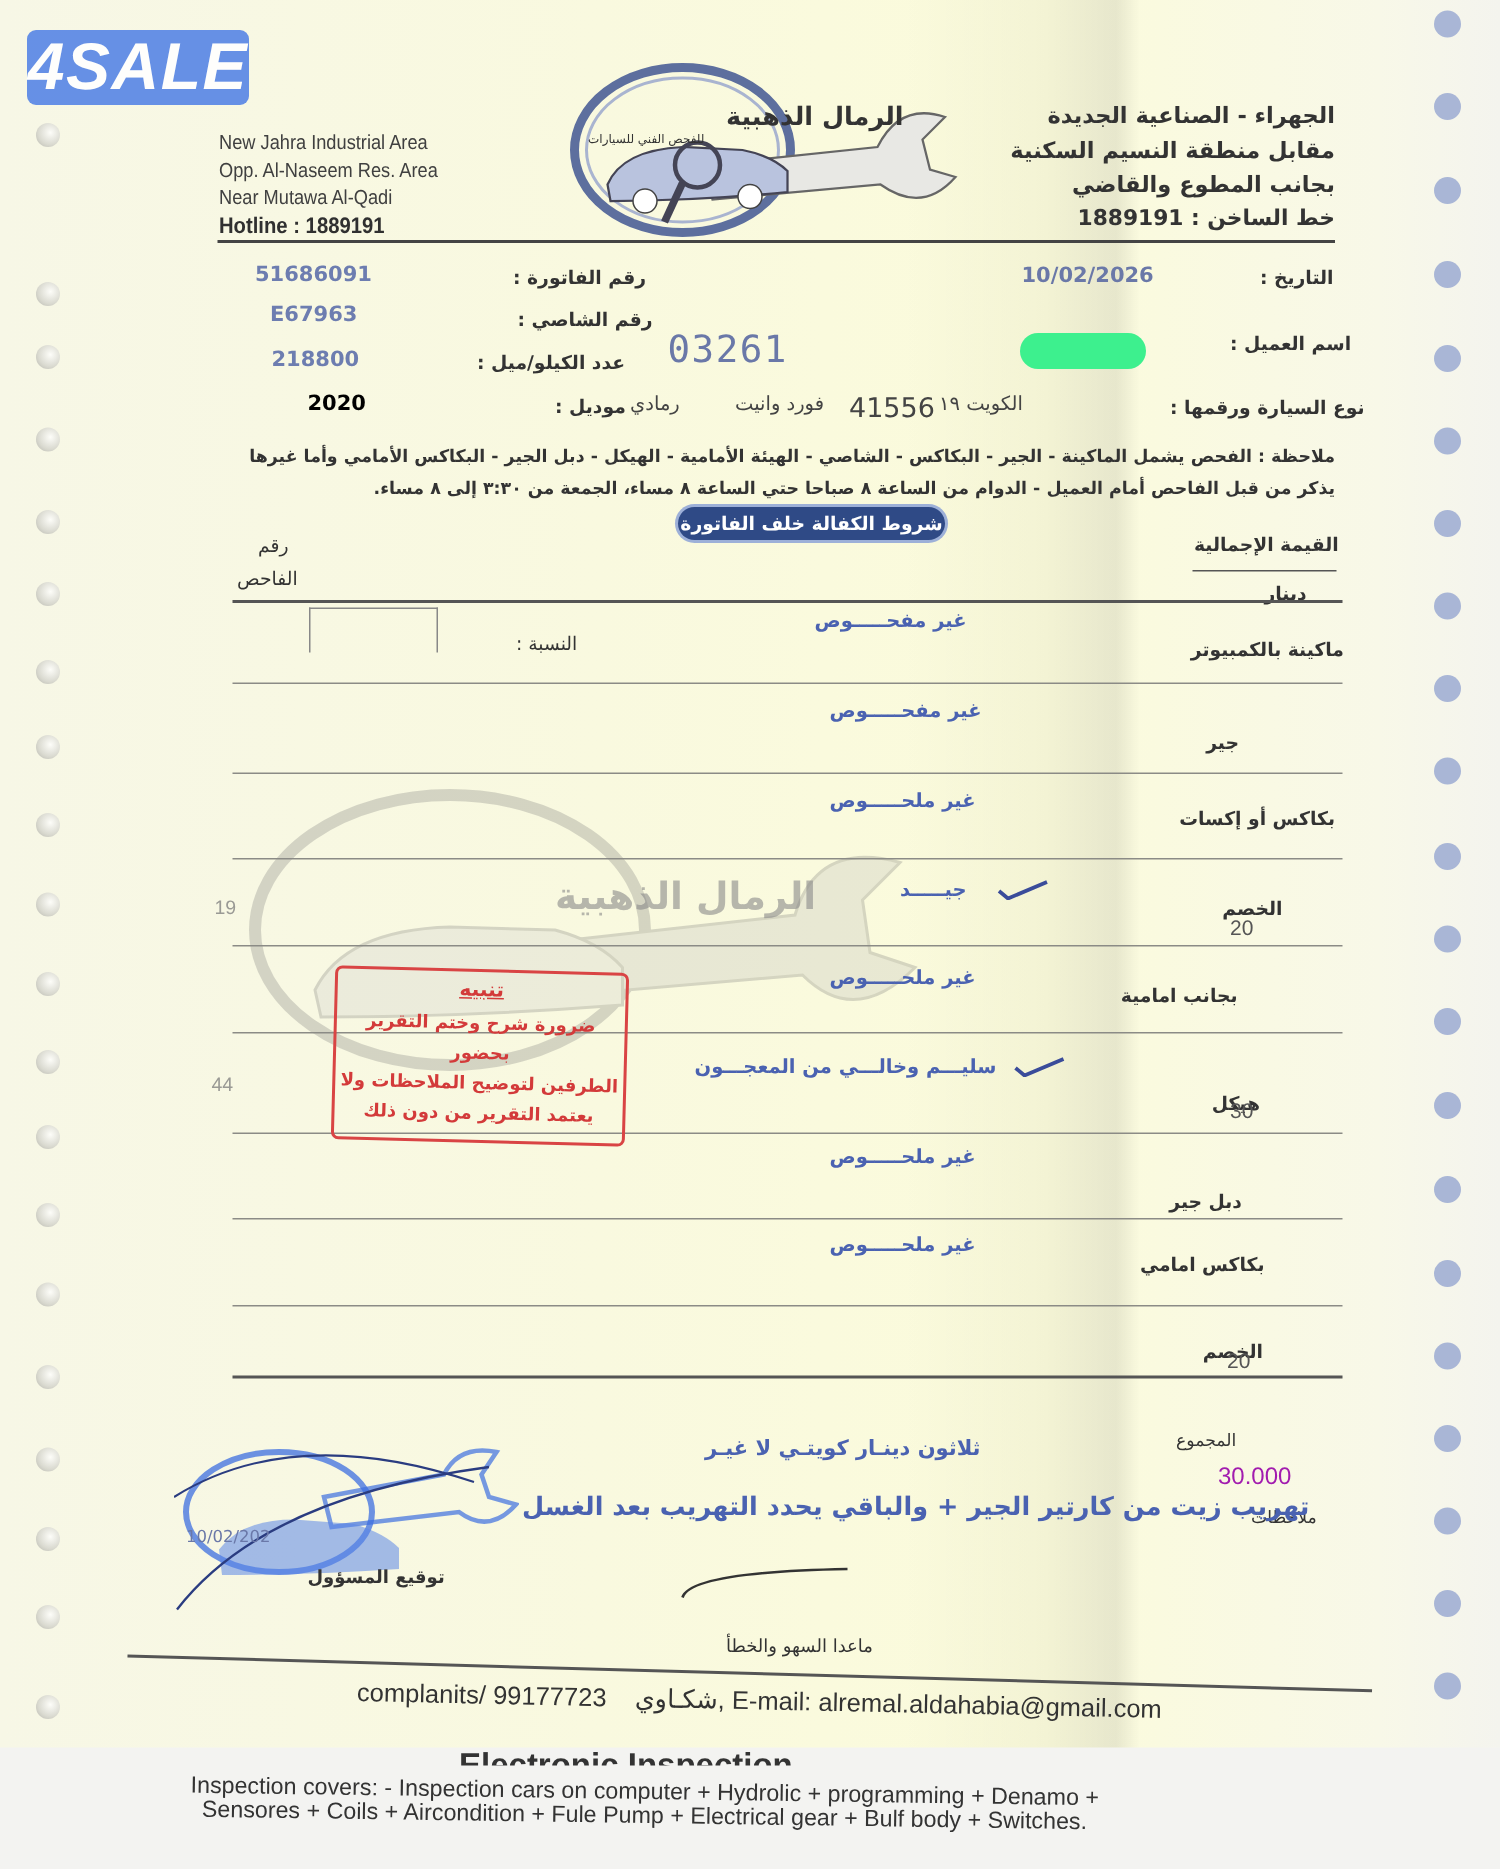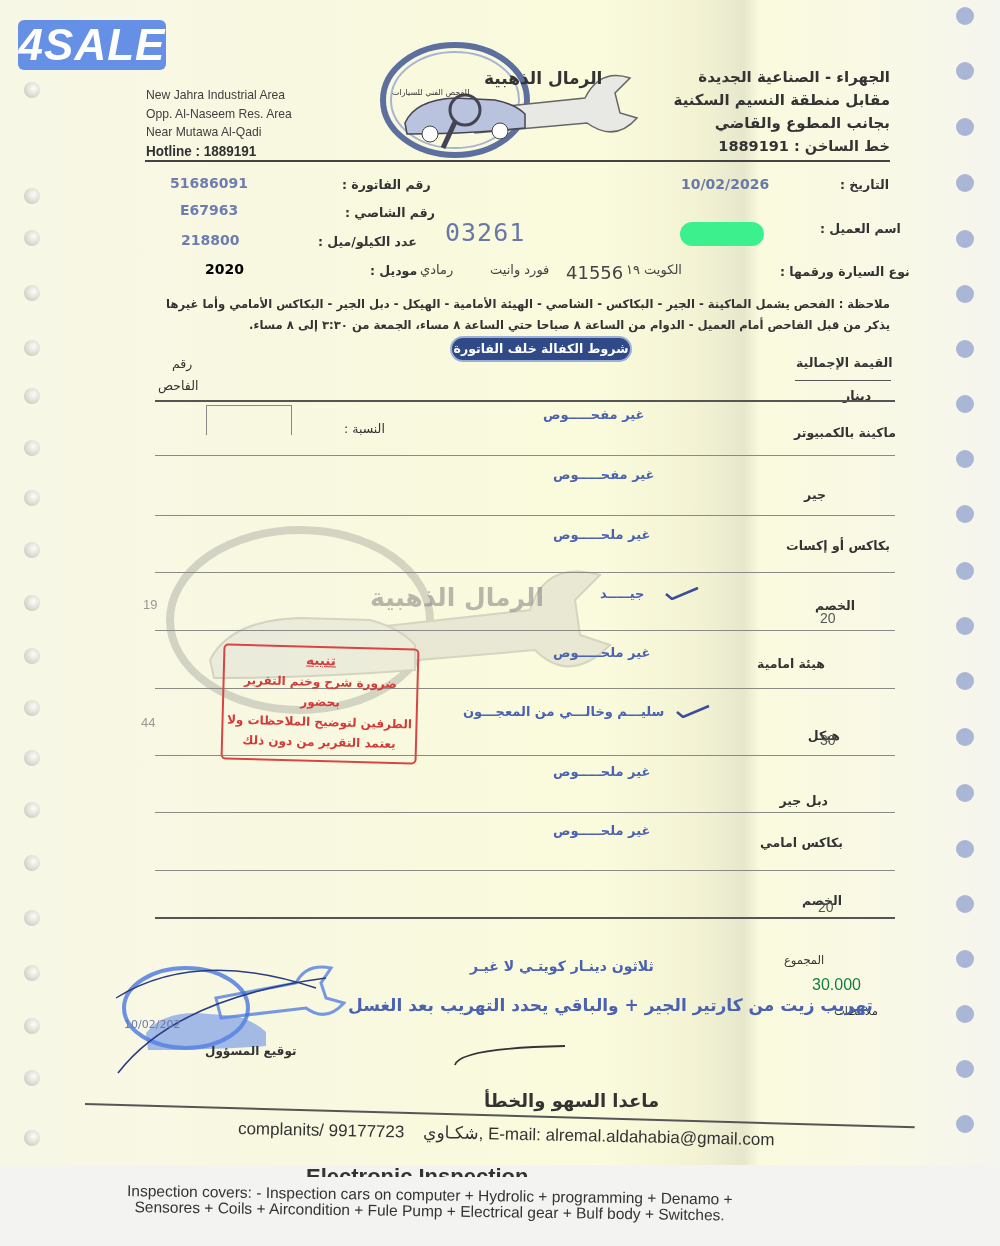--- a/index.html
+++ b/index.html
@@ -73,28 +73,28 @@
 
   .watermark { position: absolute; left: 150px; top: 520px; width: 500px; height: 200px; opacity: 0.28; }
   .wm-text { position: absolute; left: 370px; top: 583px; font-size: 25px; font-weight: bold; color: #8a8a8a; direction: rtl; opacity: 0.6; }
 
   .stamp-red { position: absolute; left: 222px; top: 646px; width: 196px; height: 116px; border: 2.5px solid #d94444; border-radius: 5px;
     transform: rotate(1.5deg); color: #d33a3a; direction: rtl; text-align: center; font-weight: bold; }
   .stamp-red .t { font-size: 13.5px; text-decoration: underline; margin-top: 4px; }
   .stamp-red .b { font-size: 12px; line-height: 20px; margin-top: 4px; }
 
   .total-lbl { position: absolute; direction: rtl; font-size: 11.5px; color: #333; }
-  .total-val { position: absolute; left: 812px; top: 976px; font-size: 16px; color: #15803d; font-family: "Liberation Sans", sans-serif; }
+  .total-val { position: absolute; left: 812px; top: 976px; font-size: 16px; color: #a21caf; font-family: "Liberation Sans", sans-serif; }
   .words { position: absolute; direction: rtl; font-size: 14px; font-weight: bold; color: #4a62b1; white-space: nowrap; }
 
   .stamp-blue { position: absolute; left: 116px; top: 958px; width: 230px; height: 120px; }
   .sig-lbl { position: absolute; left: 205px; top: 1044px; direction: rtl; font-size: 12px; font-weight: bold; color: #333; }
   .stamp-date { position: absolute; left: 124px; top: 1018px; font-size: 11px; color: #6a78a8; }
 
-  .except { position: absolute; left: 484px; top: 1090px; direction: rtl; font-size: 18px; font-weight: bold; color: #333; }
+  .except { position: absolute; left: 484px; top: 1090px; direction: rtl; font-size: 12px; font-weight: normal; color: #333; }
   .bottom-rule { position: absolute; left: 85px; top: 1103px; width: 830px; height: 2px; background: #555; transform: rotate(1.6deg); transform-origin: left center; }
   .contact { position: absolute; left: 238px; top: 1118px; font-family: "Liberation Sans", sans-serif; font-size: 17px; color: #333; white-space: nowrap; transform: rotate(1.2deg); transform-origin: left center; }
   .contact .ar { direction: rtl; unicode-bidi: embed; }
 
   .einsp-title { position: absolute; left: 306px; top: 1166px; font-family: "Liberation Sans", sans-serif; font-size: 22px; font-weight: bold; color: #333; height: 11px; overflow: hidden; line-height: 22px; }
   .einsp { position: absolute; left: 50px; top: 1182px; width: 760px; font-family: "Liberation Sans", sans-serif; font-size: 15.5px; color: #333; line-height: 16px; transform: rotate(0.8deg); transform-origin: left top; text-align: center; }
 </style>
 </head>
 <body>
 
@@ -237,21 +237,21 @@
 <svg class="check" style="left:664px;top:586px" viewBox="0 0 36 14">
     <path d="M2 8 L8 13 L34 2" fill="none" stroke="#3a4c9a" stroke-width="2.5"></path>
   </svg>
 <div class="row-val" style="left:600px;top:586px">جيـــــد</div>
 <div class="margin-num" style="left:143px;top:597px">19</div>
 <div class="row-lbl" style="right:145px;top:598px">الخصم</div>
 <div class="score" style="left:820px;top:610px">20</div>
 <div class="row-line" style="left:155px;top:630px;width:740px"></div>
 
 <div class="row-val" style="left:553px;top:645px">غير ملحـــــوص</div>
-<div class="row-lbl" style="right:175px;top:656px">هيئة امامية</div>
+<div class="row-lbl" style="right:175px;top:656px">بجانب امامية</div>
 <div class="row-line" style="left:155px;top:688px;width:740px"></div>
 
 <svg class="check" style="left:675px;top:704px" viewBox="0 0 36 14">
     <path d="M2 8 L8 13 L34 2" fill="none" stroke="#3a4c9a" stroke-width="2.5"></path>
   </svg>
 <div class="row-val" style="left:463px;top:704px">سليـــم وخالـــي من المعجـــون</div>
 <div class="margin-num" style="left:141px;top:715px">44</div>
 <div class="row-lbl" style="right:160px;top:728px">هيكل</div>
 <div class="score" style="left:820px;top:732px">30</div>
 <div class="row-line" style="left:155px;top:755px;width:740px"></div>

